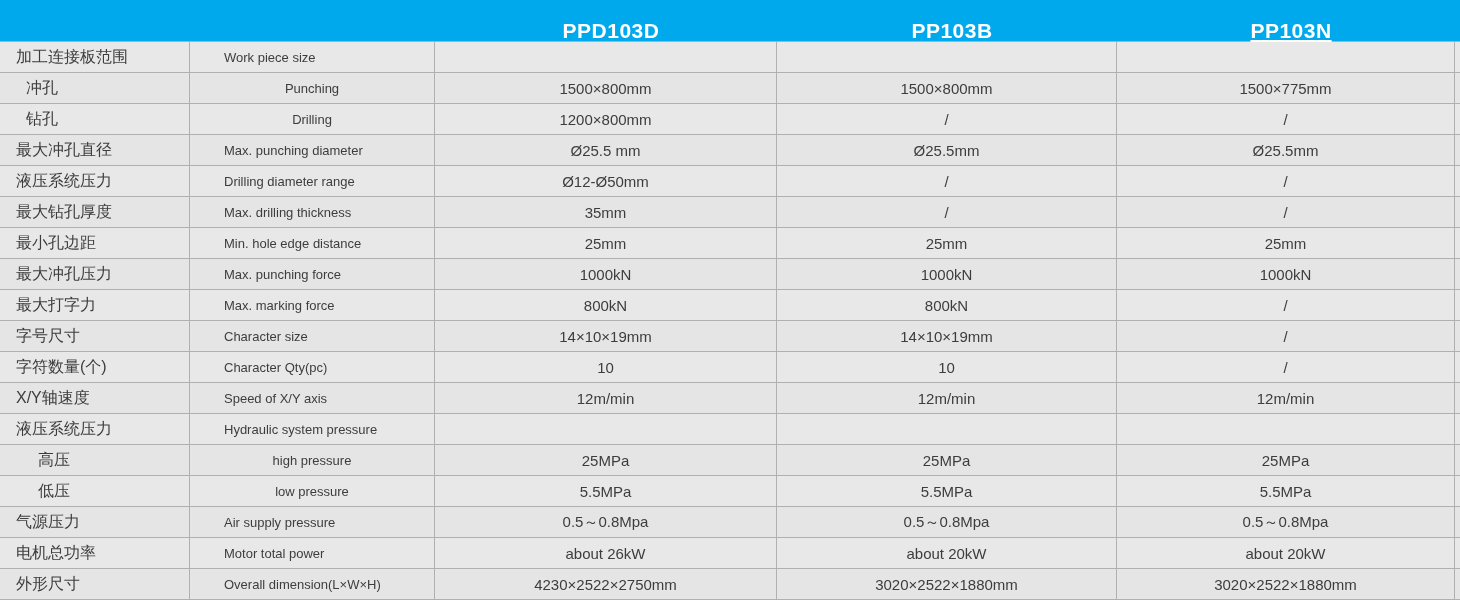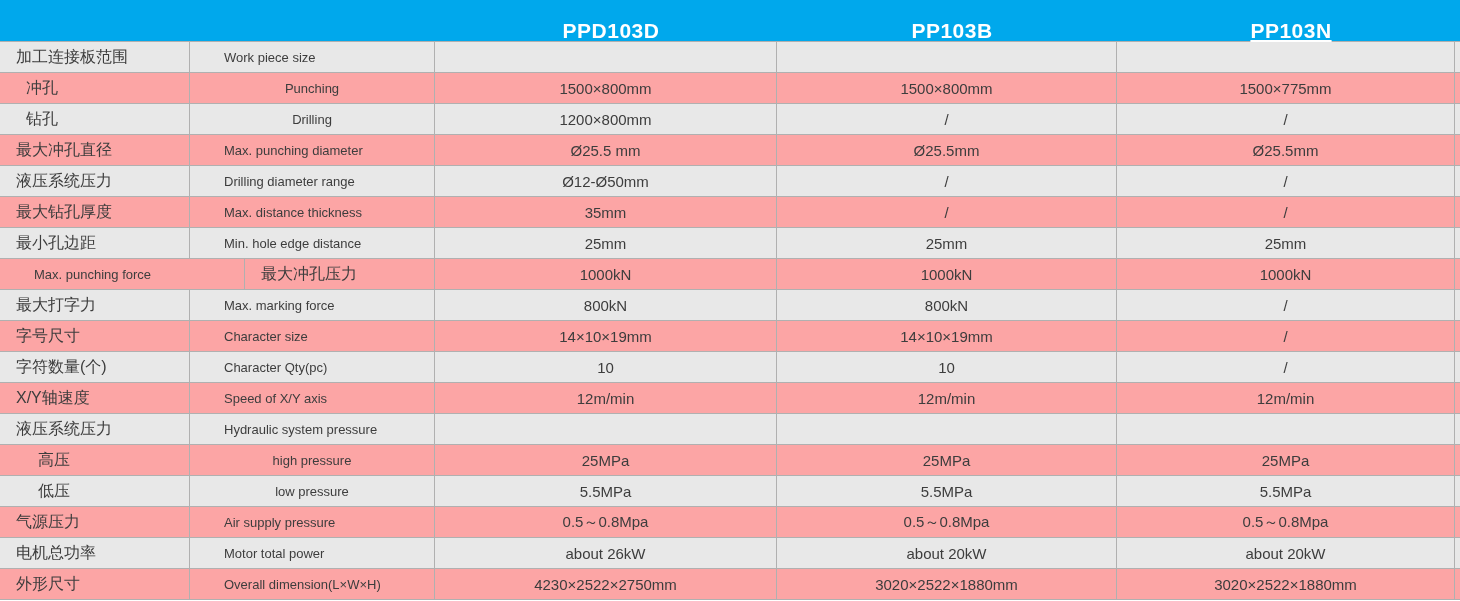--- a/index.html
+++ b/index.html
@@ -15,21 +15,21 @@
   
   .thead{display:flex;height:41px;background:var(--header-bg);}
   .th{box-sizing:border-box;display:flex;align-items:center;justify-content:center;
       color:var(--header-text);font-weight:bold;font-size:21px;letter-spacing:0.5px;margin-top:20px;}
   .th-blank{width:440px;}
   .th-c3{width:342px;}
   .th-c4{width:340px;}
   .th-c5{width:338px;text-decoration:underline;}
   
   .tbody{border-top:1px solid var(--border);}
-  .tr{display:flex;height:31px;box-sizing:border-box;border-bottom:1px solid var(--border);background:#fca5a5;}
+  .tr{display:flex;height:31px;box-sizing:border-box;border-bottom:1px solid var(--border);background:#e5e5e5;}
   .tr.grey{background:var(--alt-bg);}
   .td{box-sizing:border-box;display:flex;align-items:center;border-right:1px solid var(--border);
       font-size:15px;white-space:nowrap;overflow:hidden;}
   .cn{width:190px;padding-left:16px;font-size:16px;}
   .en{width:245px;padding-left:34px;font-size:13px;}
   .v0{width:342px;justify-content:center;}
   .v1{width:340px;justify-content:center;}
   .v2{width:338px;justify-content:center;}
   .tr.sub1 .cn{padding-left:26px;}
   .tr.sub2 .cn{padding-left:38px;}
@@ -83,37 +83,37 @@
     <div class="tr grey">
       <div class="td cn">液压系统压力</div>
       <div class="td en">Drilling diameter range</div>
       <div class="td v0">Ø12-Ø50mm</div>
       <div class="td v1">/</div>
       <div class="td v2">/</div>
     </div>
 
     <div class="tr">
       <div class="td cn">最大钻孔厚度</div>
-      <div class="td en">Max. distance thickness</div>
+      <div class="td en">Max. drilling thickness</div>
       <div class="td v0">35mm</div>
       <div class="td v1">/</div>
       <div class="td v2">/</div>
     </div>
 
     <div class="tr grey">
       <div class="td cn">最小孔边距</div>
       <div class="td en">Min. hole edge distance</div>
       <div class="td v0">25mm</div>
       <div class="td v1">25mm</div>
       <div class="td v2">25mm</div>
     </div>
 
     <div class="tr">
+      <div class="td cn">最大冲孔压力</div>
       <div class="td en">Max. punching force</div>
-      <div class="td cn">最大冲孔压力</div>
       <div class="td v0">1000kN</div>
       <div class="td v1">1000kN</div>
       <div class="td v2">1000kN</div>
     </div>
 
     <div class="tr grey">
       <div class="td cn">最大打字力</div>
       <div class="td en">Max. marking force</div>
       <div class="td v0">800kN</div>
       <div class="td v1">800kN</div>

